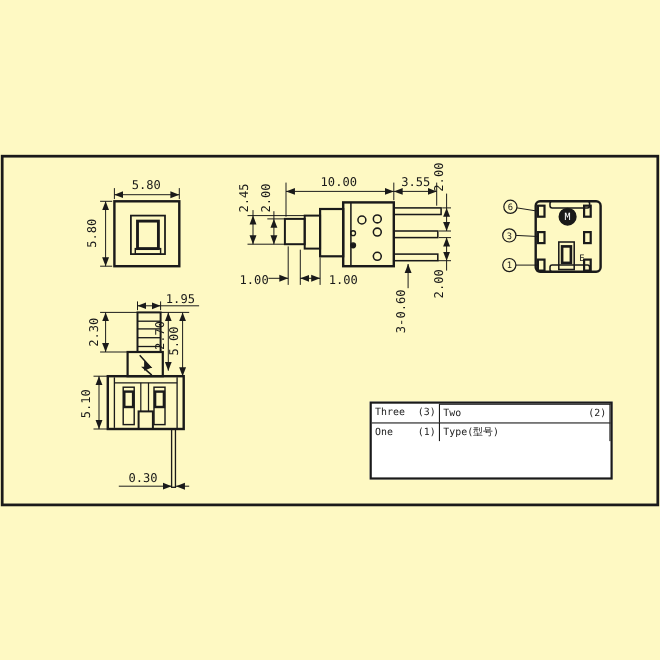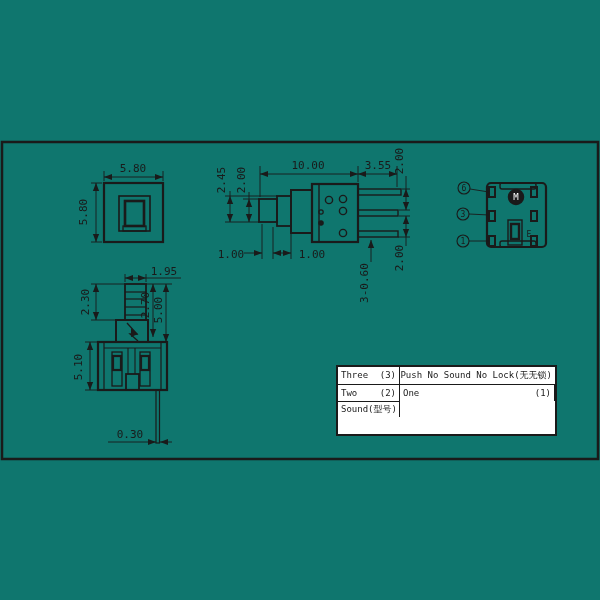--- a/index.html
+++ b/index.html
@@ -1,16 +1,16 @@
 <!DOCTYPE html>
 <html><head>
 <meta charset="utf-8">
 <style>
   html,body{margin:0;padding:0;background:#fff;}
-  #stage{position:relative;width:600px;height:600px;background:#0f766e;overflow:hidden;
+  #stage{position:relative;width:600px;height:600px;background:#fef9c3;overflow:hidden;
          font-family:"DejaVu Sans Mono","Liberation Mono",monospace;}
   #drawing{position:absolute;left:0;top:0;}
   svg text{font-family:"DejaVu Sans Mono","Liberation Mono",monospace;font-size:11px;fill:#1a1a1a;}
   svg text.small{font-size:8px;}
   svg text.mark{font-size:9px;fill:#ffffff;}
   
   #spec-table{position:absolute;left:336px;top:365px;width:221px;height:71px;
     border:2px solid #1a1a1a;box-sizing:border-box;display:grid;
     grid-template-columns:62px 1fr;grid-template-rows:repeat(4,1fr);
     font-size:9px;color:#1a1a1a;background:#fff;}
@@ -222,30 +222,27 @@
     <line x1="160" y1="442" x2="172" y2="442" marker-start="url(#arr)"></line>
   </g>
   <text x="130" y="438" text-anchor="middle">0.30</text>
 </svg>
 
   <div id="spec-table">
     <div class="cell left r0">
       <span>Three</span>
       <span>(3)</span>
     </div>
-    <div class="cell right r0">
-      <span>Push No Sound No Lock(无无锁)</span>
-    </div>
     <div class="cell left">
       <span>Two</span>
       <span>(2)</span>
     </div>
     <div class="cell left">
       <span>One</span>
       <span>(1)</span>
     </div>
     <div class="cell left">
-      <span>Sound(型号)</span>
+      <span>Type(型号)</span>
       <span></span>
     </div>
   </div>
 
 </div>
 
 </body></html>

